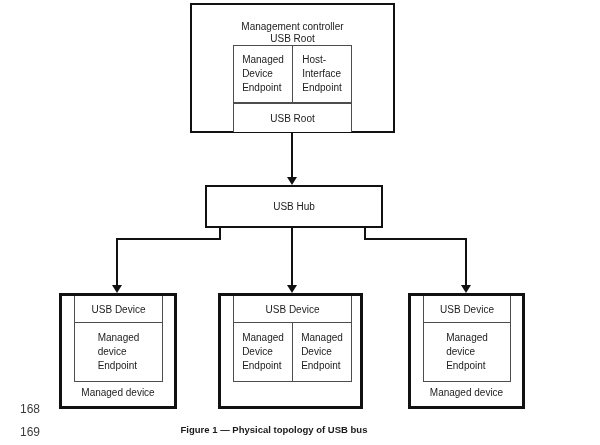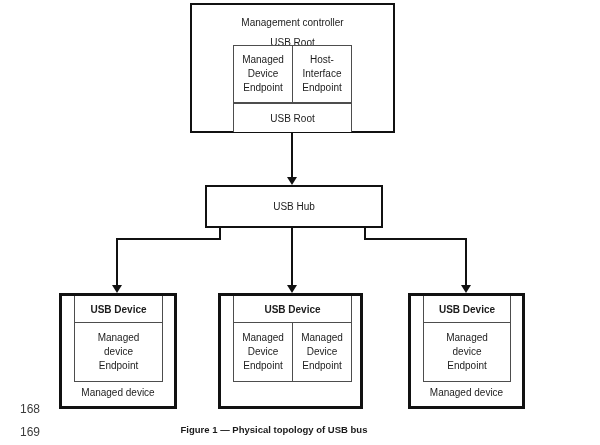--- a/index.html
+++ b/index.html
@@ -7,27 +7,27 @@
     position:relative;width:600px;height:445px;background:#ffffff;overflow:hidden;
     font-family:"Liberation Sans",sans-serif;color:#1c1c1c;
   }
   
   .node{position:absolute;background:#ffffff;border:2px solid #111111;box-sizing:content-box;}
   .node-thick{position:absolute;background:#ffffff;border:3px solid #111111;box-sizing:content-box;}
   .inner-box{position:absolute;border:1px solid #4d4d4d;box-sizing:content-box;background:#ffffff;}
   .no-top{border-top:none;}
   .no-bottom{border-bottom:none;}
   
-  .title2{padding-top:8px;text-align:center;font-size:10px;line-height:20px;white-space:pre-line;}
+  .title2{padding-top:16px;text-align:center;font-size:10px;line-height:12px;white-space:pre-line;}
   .cellwrap{display:flex;width:100%;height:100%;}
   .endpoint-cell{flex:1;display:flex;align-items:center;justify-content:center;
-    text-align:center;font-size:10px;line-height:14px;white-space:pre-line;}
+    font-size:10px;line-height:14px;white-space:pre-line;}
   .cell-divider{width:1px;background:#4d4d4d;}
   .header-row{height:26px;border-bottom:1px solid #4d4d4d;display:flex;align-items:center;
-    justify-content:center;font-size:10px;font-weight:bold;}
+    justify-content:center;font-size:10px;}
   .center-label{display:flex;align-items:center;justify-content:center;height:100%;font-size:10px;}
   .bottom-label{position:absolute;left:0;right:0;bottom:6px;text-align:center;font-size:10px;line-height:14px;margin-top:12px;}
   
   .vline{position:absolute;width:2px;background:#111111;}
   .hline{position:absolute;height:2px;background:#111111;}
   .arrow-head{position:absolute;width:0;height:0;
     border-left:5px solid transparent;border-right:5px solid transparent;border-top:8px solid #111111;}
   
   .line-number{position:absolute;left:20px;font-size:12px;color:#3c3c3c;line-height:10px;}
   #caption{position:absolute;left:0;top:424px;width:548px;text-align:center;

